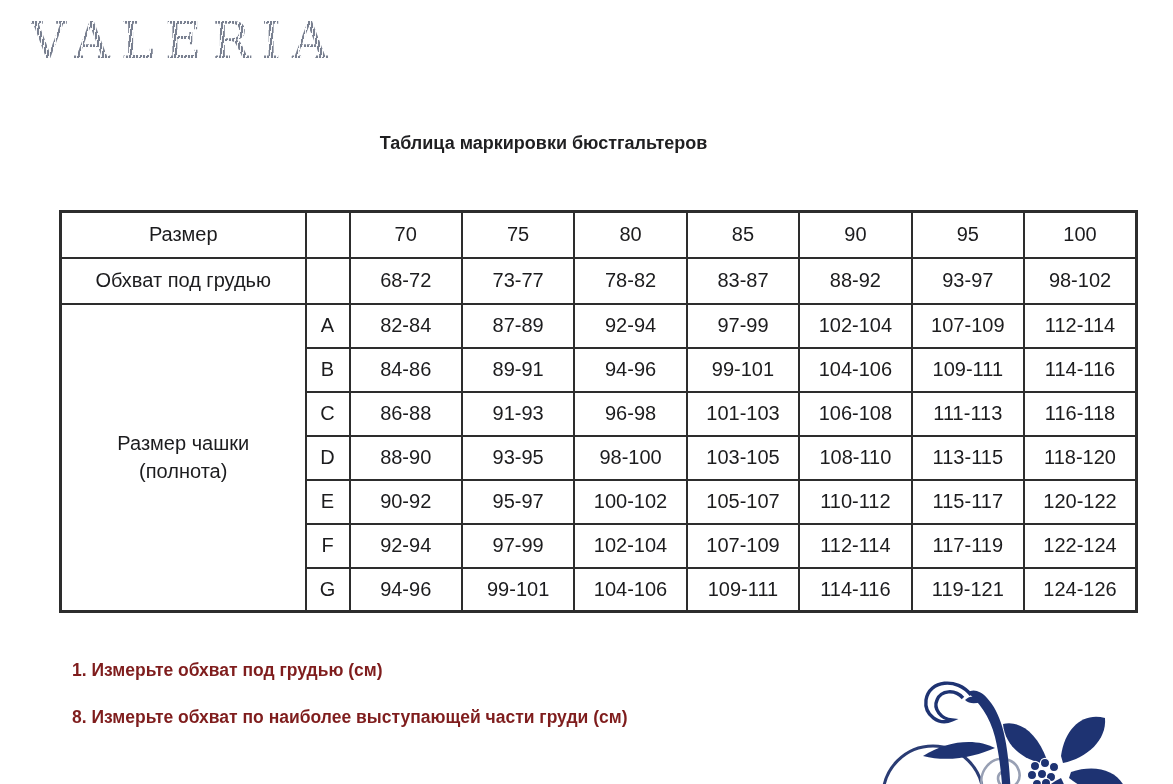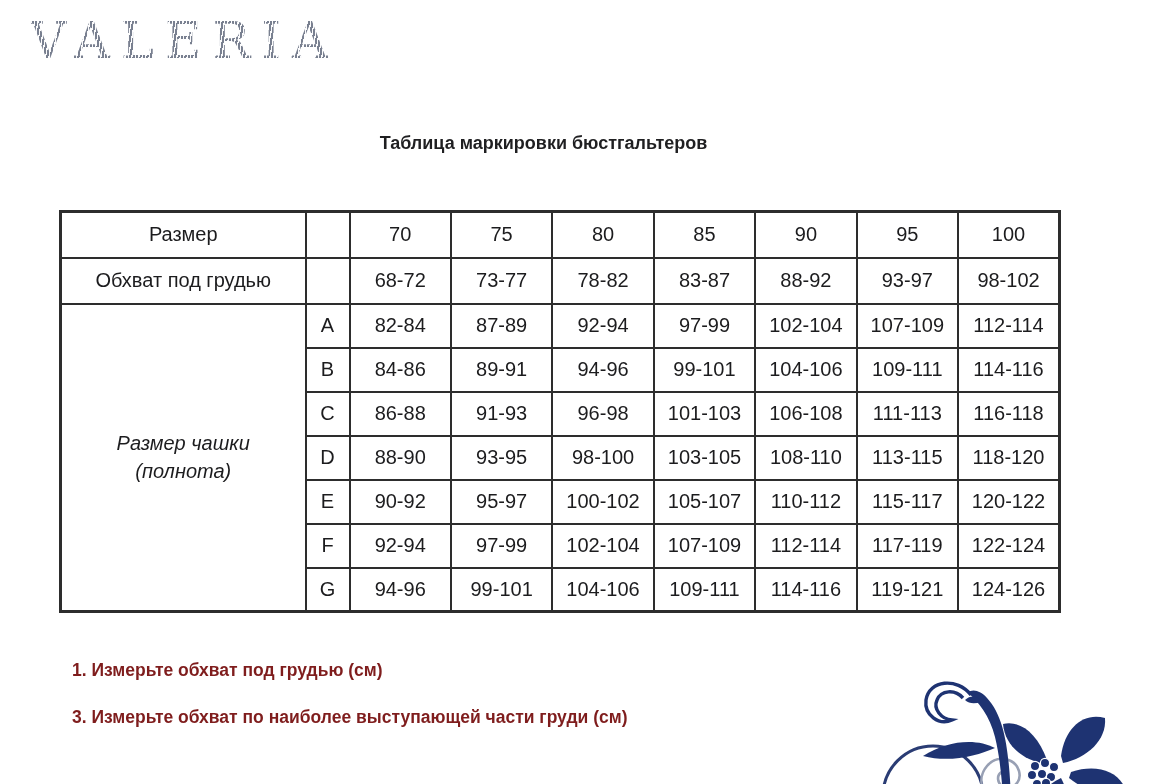--- a/index.html
+++ b/index.html
@@ -42,21 +42,21 @@
     font-size: 18px;
     font-weight: 700;
     color: #1f1f21;
   }
 
   
   .size-table-wrap { position: absolute; left: 59px; top: 210px; }
   table.size-table {
     border-collapse: collapse;
     table-layout: fixed;
-    width: 1002px;
+    width: 1079px;
     border: 3px solid #2d2d2d;
   }
   table.size-table td {
     border: 2px solid #2d2d2d;
     text-align: center;
     vertical-align: middle;
     font-size: 20px;
     font-weight: 400;
     color: #1c1c1e;
     background: #ffffff;
@@ -77,21 +77,20 @@
   td.lavender { background: #d5d2e4; }
   td.head-num { font-weight: 700; }
   td.letter-cell { font-weight: 700; font-size: 19px; }
   td.cup-label-cell {
     text-align: left;
     padding-left: 14px;
     font-size: 19px;
     font-weight: 700;
     line-height: 1.4;
     background: #f9e5c4;
-    font-style: italic;
   }
 
   
   .instructions {
     position: absolute;
     left: 72px; top: 660px;
   }
   .instructions p {
     font-size: 17.5px;
     font-weight: 700;
@@ -224,21 +223,21 @@
       <td>114-116</td>
       <td>119-121</td>
       <td>124-126</td>
     </tr>
   </tbody>
     </table>
 </div>
 
 <div class="instructions">
   <p>1. Измерьте обхват под грудью (см)</p>
-  <p>3. Измерьте обхват по наиболее выступающей части груди (см)</p>
+  <p>8. Измерьте обхват по наиболее выступающей части груди (см)</p>
 </div>
 
 <svg class="flourish" viewBox="0 0 260 156" xmlns="http://www.w3.org/2000/svg" aria-hidden="true">
 
   <circle cx="58" cy="122" r="50" fill="none" stroke="#2a3c74" stroke-width="3"></circle>
 
   <path d="M130,132 C108,128 100,106 112,92 C122,80 140,84 144,97 C147,108 138,116 129,113 C122,110 121,101 127,98" fill="none" stroke="#98a0b4" stroke-width="2.6"></path>
 
   <path d="M138,156 C134,100 136,50 112,24 C106,17 97,14 93,19 C103,27 115,42 120,63 C127,92 128,124 130,156 Z" fill="#1e3372"></path>
 

